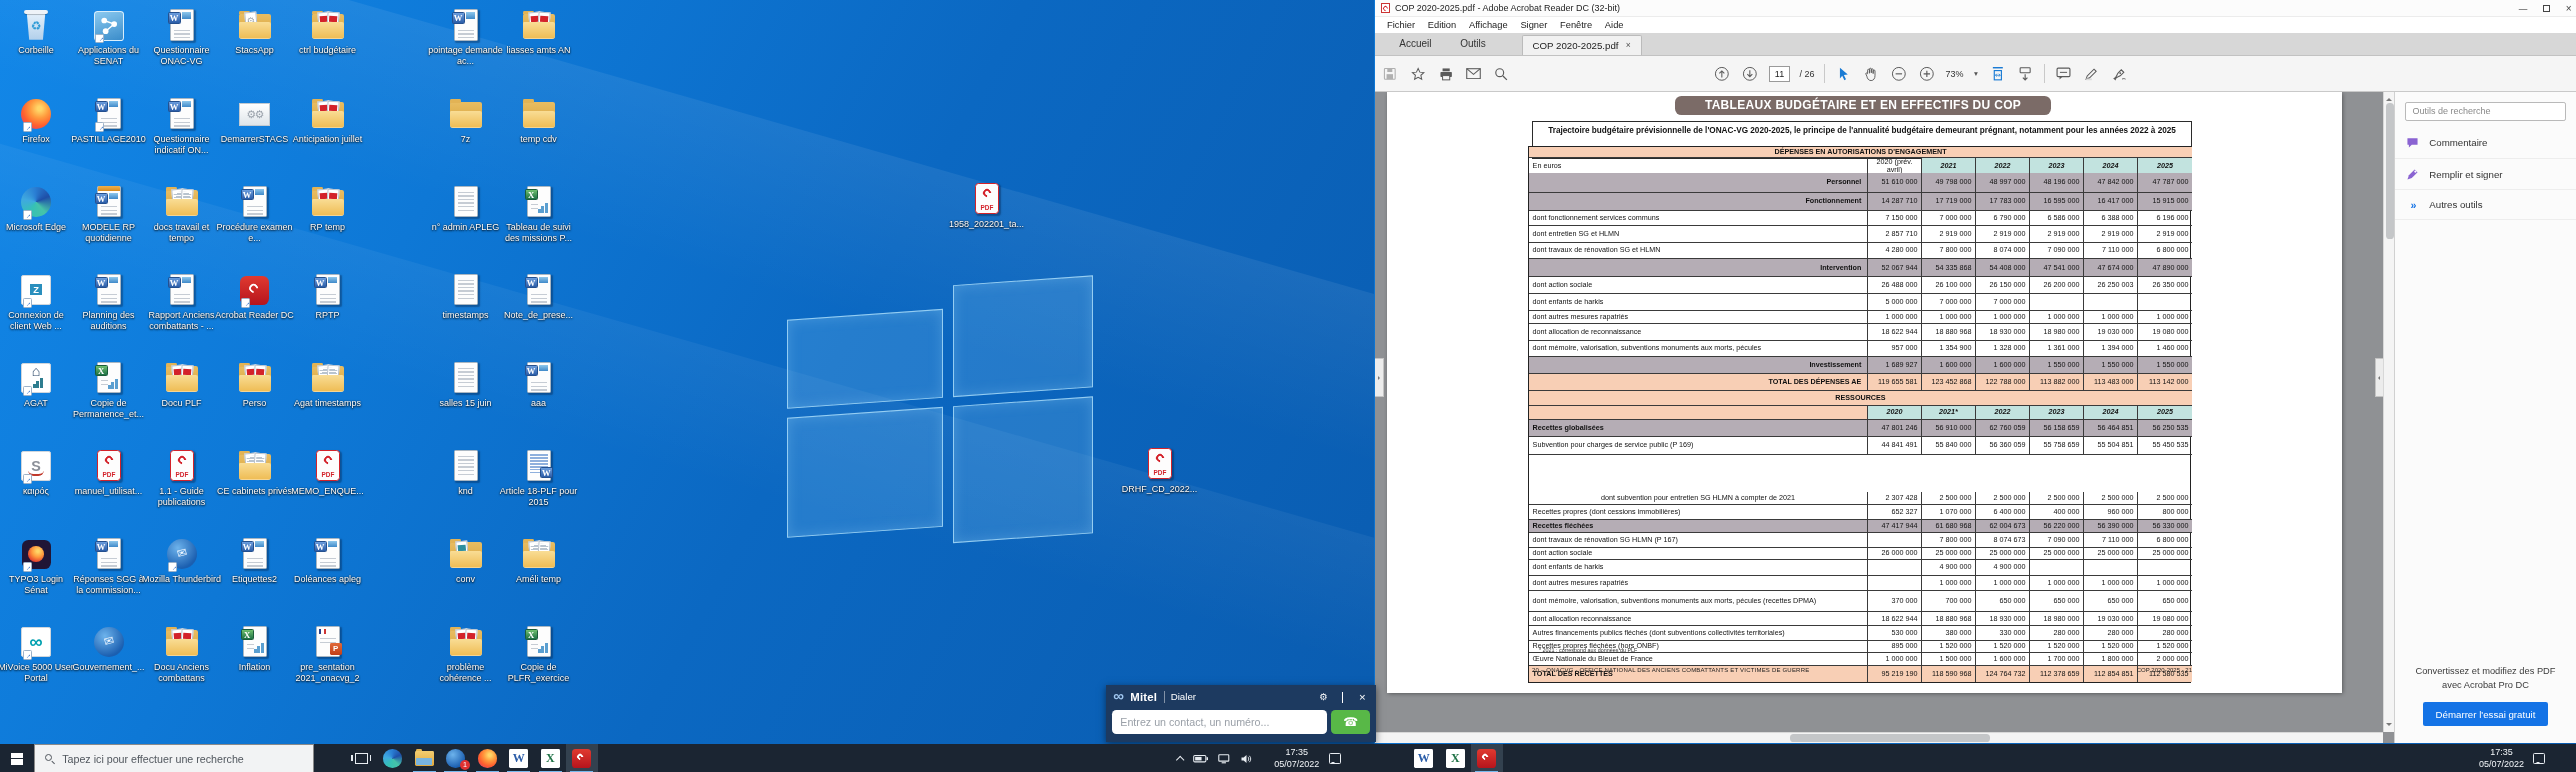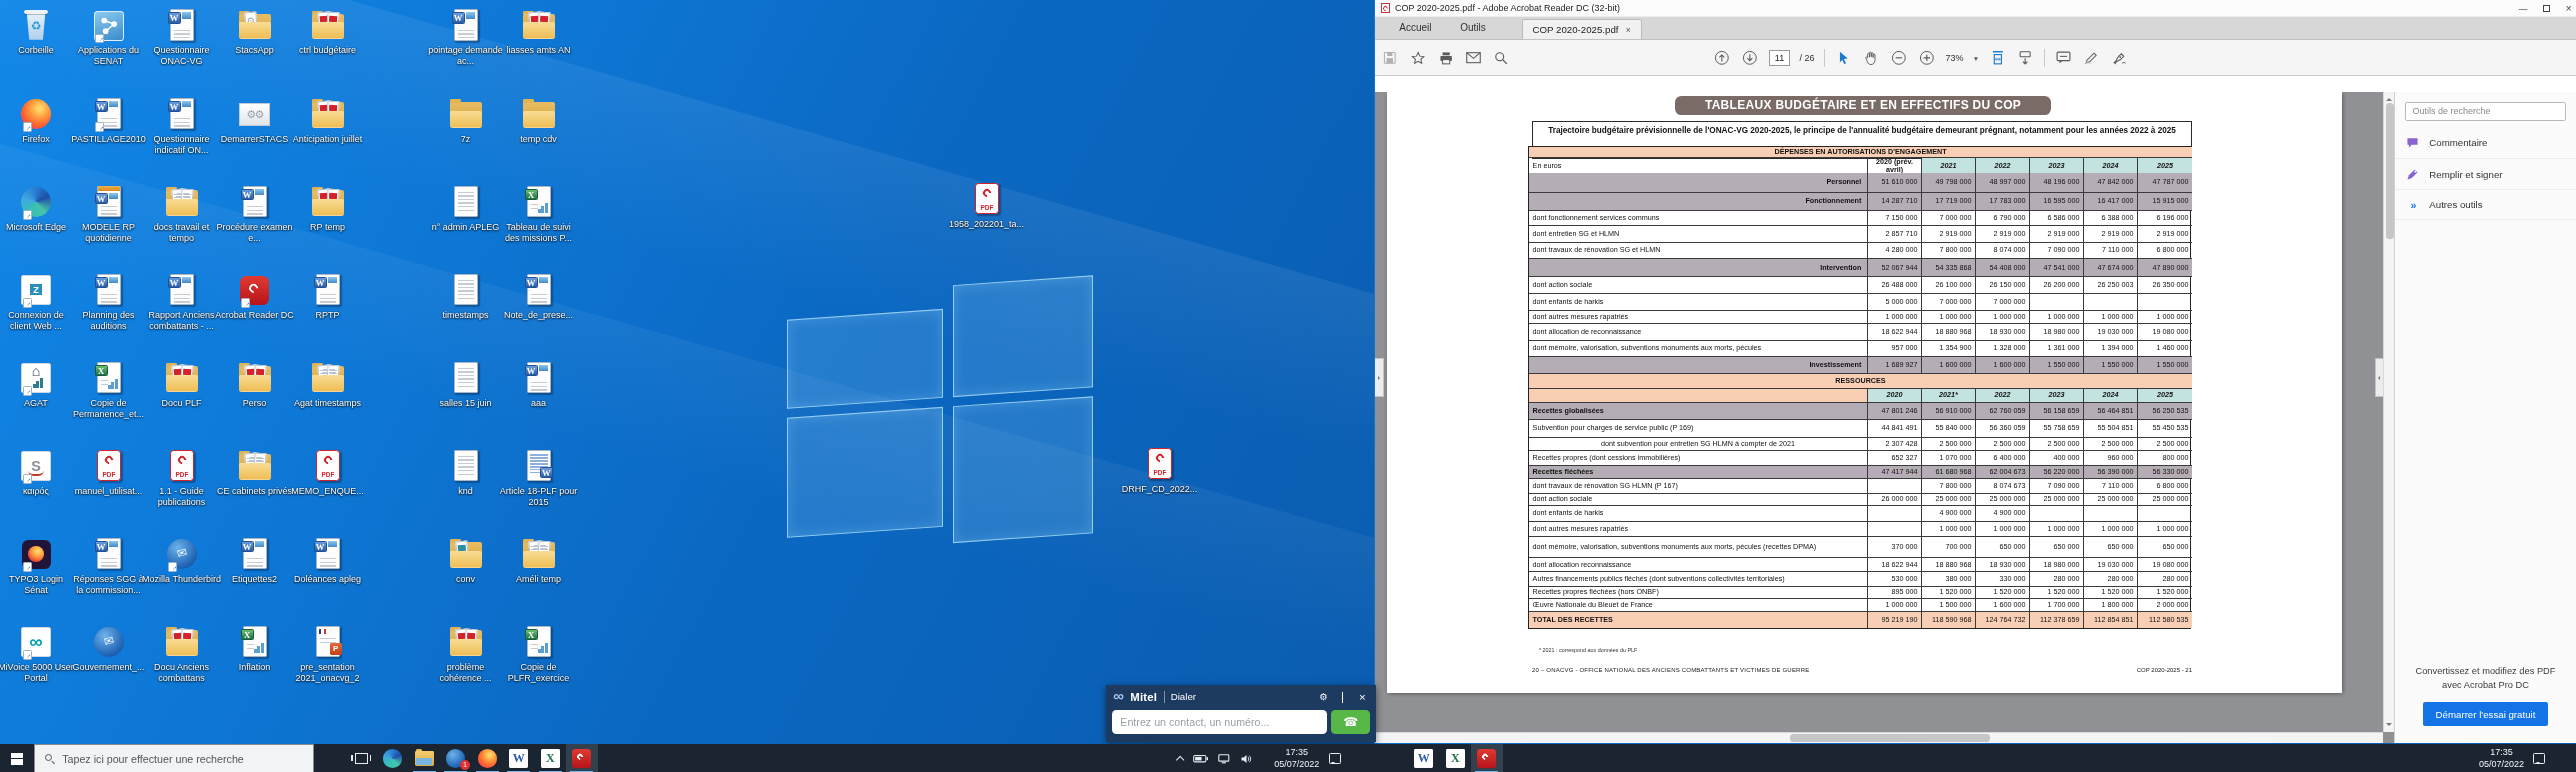--- a/index.html
+++ b/index.html
@@ -910,20 +910,28 @@
       <div class="pdfmini">
           <i></i>
         </div>
       <span class="titletx">COP 2020-2025.pdf - Adobe Acrobat Reader DC (32-bit)</span>
       <div class="winctl">
         <span>—</span>
         <span class="wbox"></span>
         <span style="font-size:10px;">×</span>
       </div>
     </div>
+    <div class="menubar" id="menubar">
+        <span>Fichier</span>
+        <span>Edition</span>
+        <span>Affichage</span>
+        <span>Signer</span>
+        <span>Fenêtre</span>
+        <span>Aide</span>
+      </div>
     <div class="tabstrip">
       <span class="tabtx">Accueil</span>
       <span class="tabtx">Outils</span>
       <div class="doctab" style="margin-left:21.5px;">
         <span>COP 2020-2025.pdf</span>
         <span class="x">×</span>
       </div>
     </div>
     <div class="toolbar">
       <div class="tgrp" id="tgrp-left" style="left:5.7px;">
@@ -1040,21 +1048,21 @@
     <div class="docarea">
       <div class="page">
         <div class="banner">TABLEAUX BUDGÉTAIRE ET EN EFFECTIFS DU COP</div>
         <div class="subtitle">Trajectoire budgétaire prévisionnelle de l'ONAC-VG 2020-2025, le principe de l'annualité budgétaire demeurant prégnant, notamment pour les années 2022 à 2025</div>
         <div class="btable" id="btable">
             <div class="trow" style="height: 10.7px;">
               <div class="tcell sechd" style="grid-column: 1 / -1;">DÉPENSES EN AUTORISATIONS D'ENGAGEMENT</div>
             </div>
             <div class="trow" style="height: 15.7px;">
               <div class="tcell ">En euros</div>
-              <div class="tcell lbl-ctr " style="font-weight: bold; justify-content: center;">2020 (prév. avril)</div>
+              <div class="tcell lbl-ctr " style="font-weight: normal; justify-content: center;">2020 (prév. avril)</div>
               <div class="tcell teal">2021</div>
               <div class="tcell teal">2022</div>
               <div class="tcell teal">2023</div>
               <div class="tcell teal">2024</div>
               <div class="tcell teal">2025</div>
             </div>
             <div class="trow" style="height: 19.3px;">
               <div class="tcell gray lbl-cat">Personnel</div>
               <div class="tcell gray num">51 610 000</div>
               <div class="tcell gray num">49 798 000</div>
@@ -1155,20 +1163,29 @@
             </div>
             <div class="trow" style="height: 17px;">
               <div class="tcell gray lbl-cat">Investissement</div>
               <div class="tcell gray num">1 689 927</div>
               <div class="tcell gray num">1 600 000</div>
               <div class="tcell gray num">1 600 000</div>
               <div class="tcell gray num">1 550 000</div>
               <div class="tcell gray num">1 550 000</div>
               <div class="tcell gray num">1 550 000</div>
             </div>
+            <div class="trow" style="height: 17px;">
+              <div class="tcell peach lbl-cat">TOTAL DES DÉPENSES AE</div>
+              <div class="tcell peach num">119 655 581</div>
+              <div class="tcell peach num">123 452 868</div>
+              <div class="tcell peach num">122 788 000</div>
+              <div class="tcell peach num">113 882 000</div>
+              <div class="tcell peach num">113 483 000</div>
+              <div class="tcell peach num">113 142 000</div>
+            </div>
             <div class="trow" style="height: 14.3px;">
               <div class="tcell sechd" style="grid-column: 1 / -1;">RESSOURCES</div>
             </div>
             <div class="trow" style="height: 14.3px;">
               <div class="tcell peach"></div>
               <div class="tcell teal">2020</div>
               <div class="tcell teal">2021*</div>
               <div class="tcell teal">2022</div>
               <div class="tcell teal">2023</div>
               <div class="tcell teal">2024</div>
@@ -1185,21 +1202,21 @@
             </div>
             <div class="trow" style="height: 18px;">
               <div class="tcell ">Subvention pour charges de service public (P 169)</div>
               <div class="tcell  num">44 841 491</div>
               <div class="tcell  num">55 840 000</div>
               <div class="tcell  num">56 360 059</div>
               <div class="tcell  num">55 758 659</div>
               <div class="tcell  num">55 504 851</div>
               <div class="tcell  num">55 450 535</div>
             </div>
-            <div class="trow" style="height: 13.6px;">
+            <div class="trow" style="height: 13.6px; margin-top: 37px;">
               <div class="tcell lbl-ctr">dont subvention pour entretien SG HLMN à compter de 2021</div>
               <div class="tcell  num">2 307 428</div>
               <div class="tcell  num">2 500 000</div>
               <div class="tcell  num">2 500 000</div>
               <div class="tcell  num">2 500 000</div>
               <div class="tcell  num">2 500 000</div>
               <div class="tcell  num">2 500 000</div>
             </div>
             <div class="trow" style="height: 14.3px;">
               <div class="tcell ">Recettes propres (dont cessions immobilières)</div>

